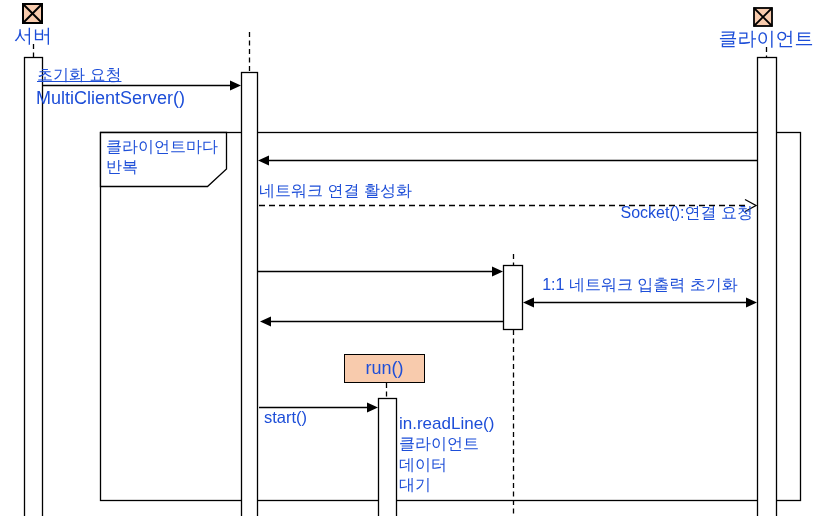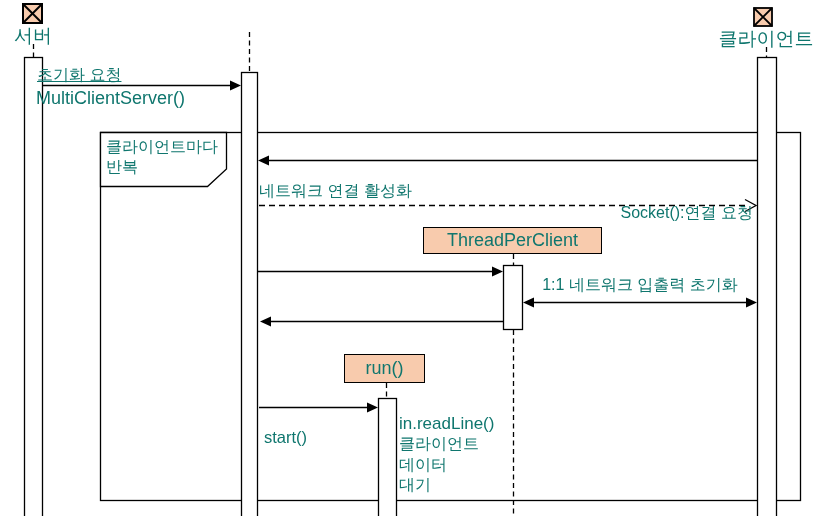--- a/index.html
+++ b/index.html
@@ -1,20 +1,20 @@
 <!DOCTYPE html>
 <html><head>
 <meta charset="utf-8">
 <style>
   html,body{margin:0;padding:0;background:#fff;}
   #stage{
     position:relative;width:832px;height:516px;background:#ffffff;
     overflow:hidden;
     font-family:"Liberation Sans","DejaVu Sans",sans-serif;
-    color:#0f766e;
+    color:#1d4ed8;
   }
   svg.layer{position:absolute;left:0;top:0;}
   .node{
     position:absolute;background:#F8CBAD;border:1.6px solid #000;
     display:flex;align-items:center;justify-content:center;
     font-size:18px;box-sizing:border-box;white-space:nowrap;
   }
   .lbl{position:absolute;white-space:nowrap;line-height:1.15;}
   .actor-lbl{font-size:19px;text-align:center;}
   .msg{font-size:16px;}
@@ -91,36 +91,35 @@
       <g>
         <line x1="259" y1="407.5" x2="369" y2="407.5"></line>
         <polygon points="378,407.5 367,402.5 367,412.5" stroke="none" fill="#000"></polygon>
       </g>
     </g>
   </svg>
 
   <div class="lbl actor-lbl" style="left:3px;top:25px;width:60px;">서버</div>
   <div class="lbl actor-lbl" style="left:716px;top:28px;width:100px;">클라이언트</div>
 
-  <div class="node" style="left:423px;top:227px;width:179px;height:27px;">ThreadPerClient</div>
   <div class="node" style="left:344px;top:354px;width:81px;height:29px;">run()</div>
 
   <div class="lbl frame-lbl" style="left:106px;top:137px;text-align:right;">클라이언트마다</div>
   <div class="lbl frame-lbl" style="left:106px;top:157px;">반복</div>
 
   <div class="lbl msg underlined" style="left:37px;top:66px;">초기화 요청</div>
   <div class="lbl" style="left:36px;top:88px;font-size:18px;">MultiClientServer()</div>
 
   <div class="lbl msg right" style="left:543px;top:166px;width:210px;">Socket():연결 요청</div>
 
   <div class="lbl msg" style="left:259px;top:182px;">네트워크 연결 활성화</div>
 
 
   <div class="lbl msg center" style="left:523px;top:276px;width:234px;">1:1 네트워크 입출력 초기화</div>
 
 
-  <div class="lbl" style="left:264px;top:428px;font-size:16.5px;">start()</div>
+  <div class="lbl" style="left:264px;top:408px;font-size:16.5px;">start()</div>
 
   <div class="lbl msg-latin" style="left:399px;top:414px;">in.readLine()</div>
   <div class="lbl msg" style="left:399px;top:435px;">클라이언트</div>
   <div class="lbl msg" style="left:399px;top:456px;">데이터</div>
   <div class="lbl msg" style="left:399px;top:476px;">대기</div>
 </div>
 
 </body></html>

